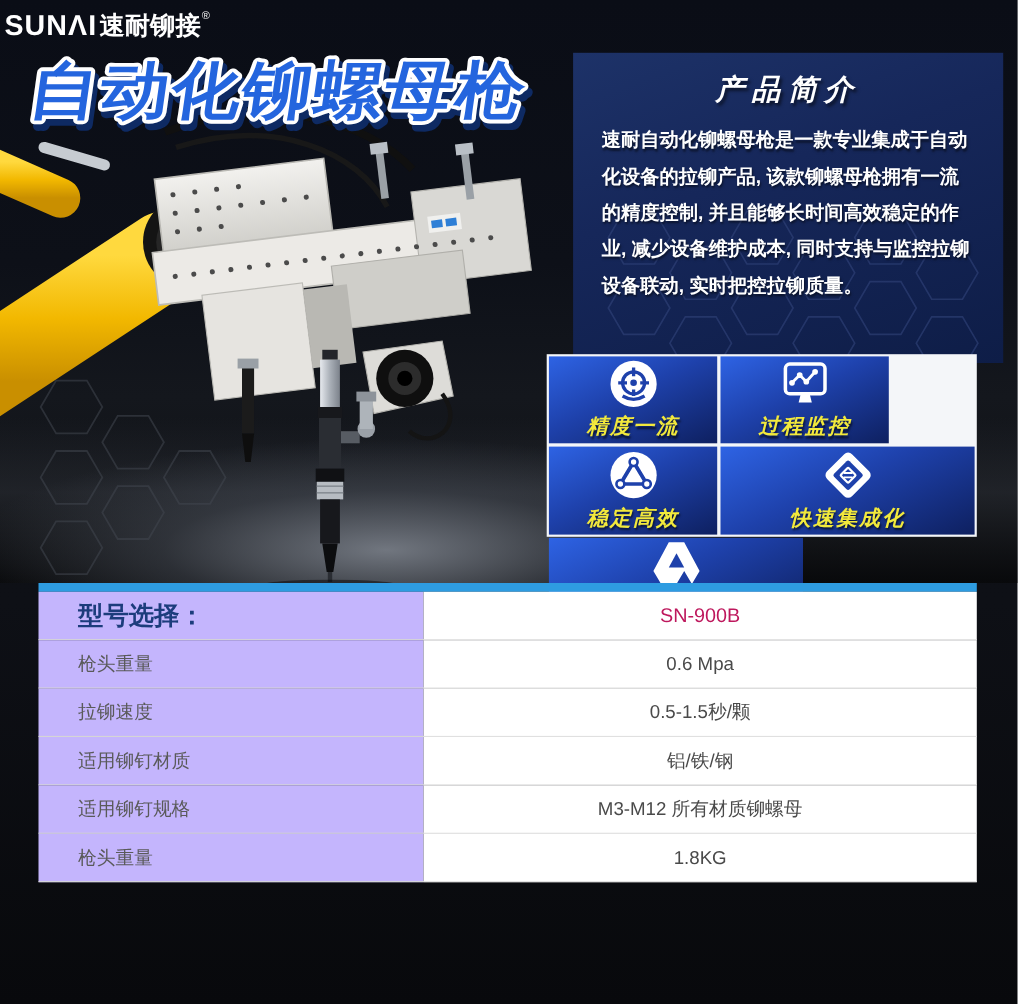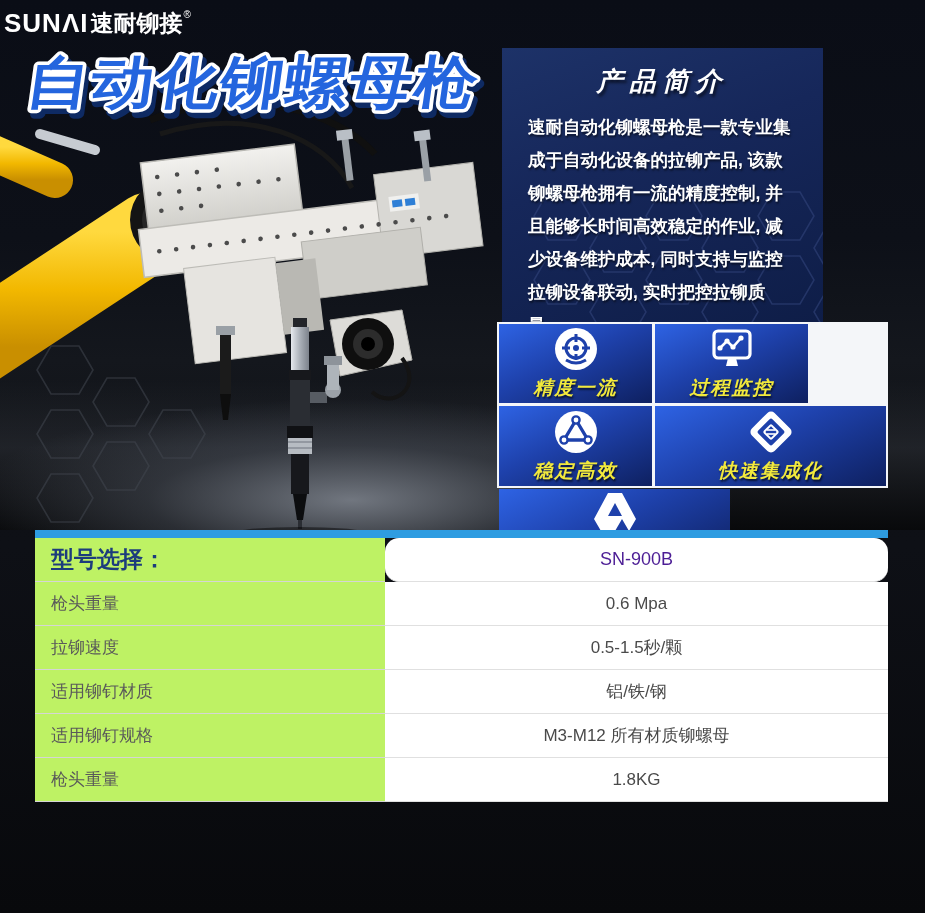--- a/index.html
+++ b/index.html
@@ -27,21 +27,21 @@
   .logo { position:absolute; top:8px; left:4px; color:#fff; display:flex; align-items:flex-start; }
   .logo-en { font-size:26px; font-weight:800; letter-spacing:1px; line-height:30px;}
   .logo-cn { font-size:23px; font-weight:700; line-height:30px; margin-left:2px;}
   .logo-reg { font-size:10px; line-height:14px; margin-left:1px;}
 
   
   .hero-title-svg { position:absolute; top:36px; left:24px; }
 
   
   .intro-panel {
-    position:absolute; top:48px; left:502px; width:321px; height:282px;
+    position:absolute; top:48px; left:521px; width:391px; height:282px;
     background: linear-gradient(160deg,#1d3268 0%, #16275a 40%, #0e1d47 100%);
     overflow:hidden;
   }
   .intro-hex { position:absolute; bottom:-6px; left:0; opacity:.55; }
   .intro-title {
     position:relative; text-align:center; margin-top:16px;
     color:#fff; font-size:26px; font-weight:800; font-style:italic; letter-spacing:7px;
     text-shadow: 2px 3px 3px rgba(0,0,0,.6);
   }
   .intro-body {
@@ -66,31 +66,31 @@
     color:#f2e93c; font-size:19px; font-weight:800; font-style:italic; letter-spacing:2px;
     text-shadow: 1px 2px 2px rgba(0,0,0,.65);
   }
   .badge-icon { display:block; }
 
   
   .spec-table { position:absolute; top:530px; left:35px; width:853px; }
   .table-topbar { height:8px; background:#2e9ce1; }
   .spec-row { display:flex; height:44px; }
   .spec-label {
-    width:350px; background:#bef264; display:flex; align-items:center;
-    padding-left:16px; color:#5a5a5a; font-size:17px;
+    width:350px; background:#c4b5fd; display:flex; align-items:center;
+    padding-left:36px; color:#5a5a5a; font-size:17px;
     border-bottom:1px solid #d5d5d5;
   }
   .spec-value {
     flex:1; background:#ffffff; display:flex; align-items:center; justify-content:center;
     color:#4a4a4a; font-size:17px;
     border-bottom:1px solid #e0e0e0;
   }
   .model-row .spec-label { color:#1c3c7c; font-size:23px; font-weight:800; }
-  .model-row .spec-value { font-size:18px; color:#4c1d95;border-radius:14px; }
+  .model-row .spec-value { font-size:18px; color:#be185d; }
 </style>
 </head>
 <body>
 
 <div class="scene">
   <div class="floor"></div>
 
   <svg class="scene-hex" width="230" height="200" viewBox="0 0 230 200">
     <defs>
         <path id="hx" d="M-14,-24 L14,-24 L28,0 L14,24 L-14,24 L-28,0 Z"></path>

